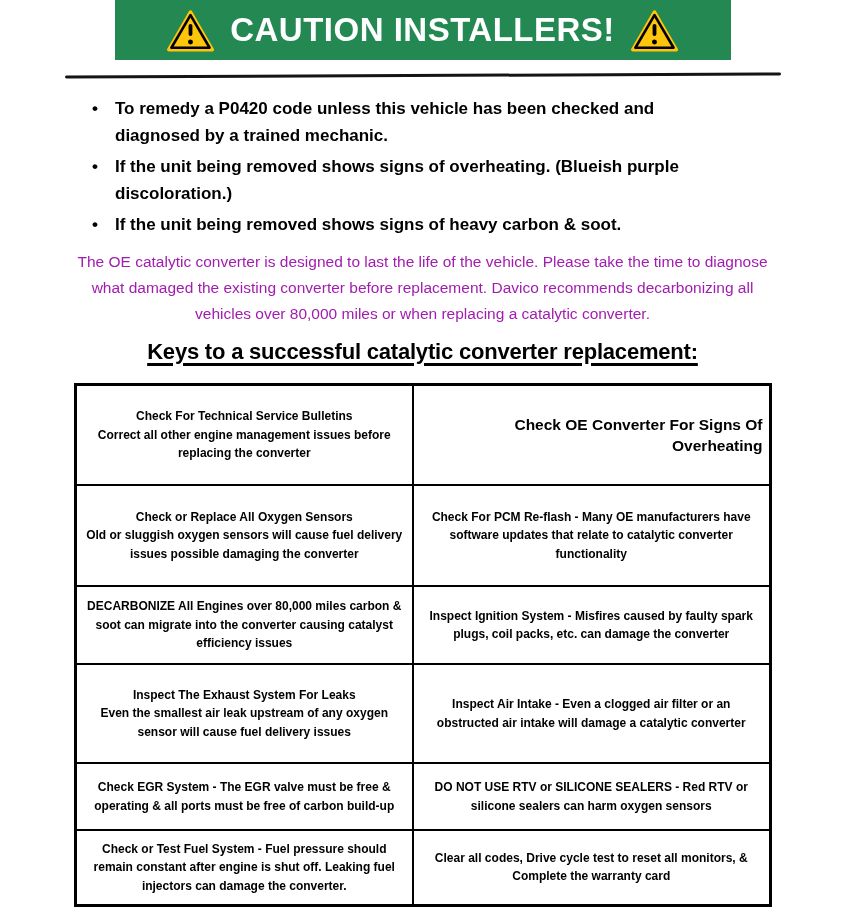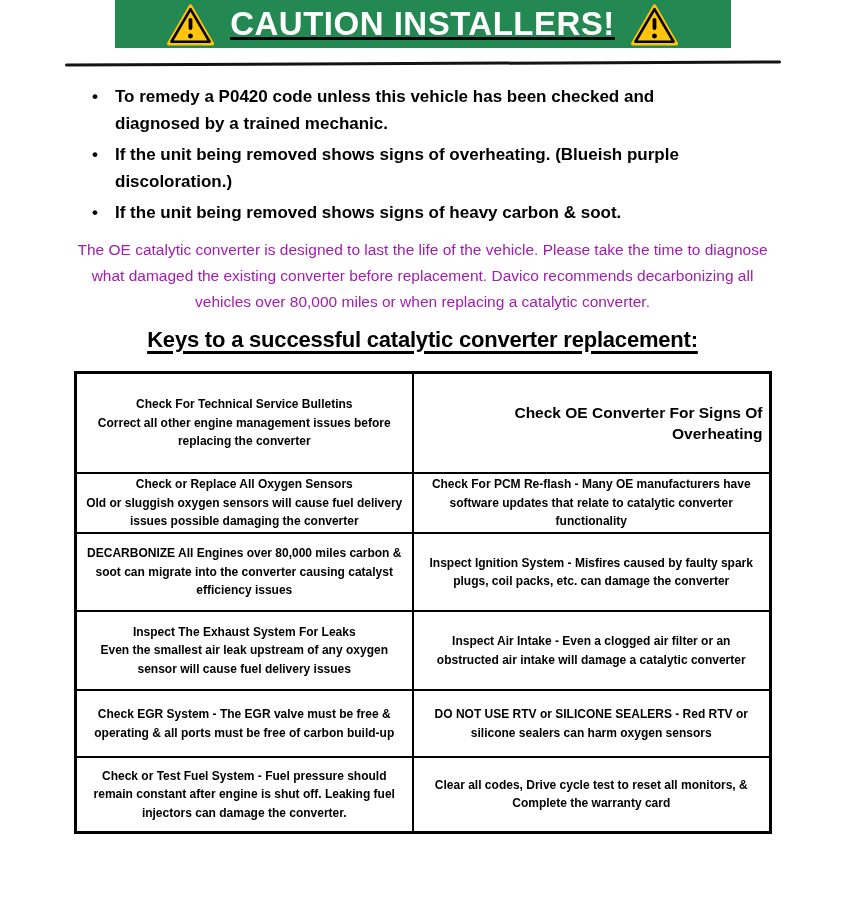--- a/index.html
+++ b/index.html
@@ -3,22 +3,22 @@
 <meta charset="utf-8">
 <style>
   :root { --green:#238851; --gold:#ffc40c; --ink:#000; }
   * { box-sizing: border-box; }
   html,body { margin:0; padding:0; }
   body {
     width:845px; height:919px; background:#fff; overflow:hidden;
     font-family:"Liberation Sans", sans-serif; color:#000;
   }
   .banner {
-    width:616px; height:48px; margin:0 auto; background:var(--green);
-    display:flex; align-items:center; justify-content:center; gap:16px;text-decoration:underline;
+    width:616px; height:60px; margin:0 auto; background:var(--green);
+    display:flex; align-items:center; justify-content:center; gap:16px;
   }
   .banner-title {
     color:#fff; font-size:33px; font-weight:800; letter-spacing:.5px; white-space:nowrap;
   }
   .tri { width:47px; height:43px; display:block; }
   h1.main-heading {
     margin:13px 0 0; text-align:center; font-size:34px; font-weight:800;
     letter-spacing:-.5px; line-height:1.15; color:#000;
   }
   .rule {
@@ -52,22 +52,22 @@
     border:3px solid #000; table-layout:fixed;
   }
   table.keys-table col.c1 { width:338px; }
   table.keys-table col.c2 { width:357px; }
   table.keys-table td {
     border:2px solid #000; text-align:center; vertical-align:middle;
     font-size:12px; font-weight:700; line-height:18.5px; padding:0 6px;
     white-space:pre-line;
   }
   table.keys-table td.big { font-size:15.5px; line-height:21px;text-align:right; }
-  tr.r1 { height:101px; } tr.r2 { height:60px; } tr.r3 { height:78px; }
-  tr.r4 { height:79px; } tr.r5 { height:67px; } tr.r6 { height:75px;padding-left:8px; }
+  tr.r1 { height:101px; } tr.r2 { height:101px; } tr.r3 { height:78px; }
+  tr.r4 { height:99px; } tr.r5 { height:67px; } tr.r6 { height:75px;padding-left:8px; }
 </style>
 </head>
 <body>
 
 <div>
 
   <header class="banner">
     <svg class="tri" viewBox="0 0 64 58" aria-hidden="true">
       <path d="M32 4 L61.5 55 L2.5 55 Z" fill="none" stroke="var(--gold)" stroke-width="5" stroke-linejoin="round"></path>
       <path d="M32 8 L58 52.5 L6 52.5 Z" fill="var(--gold)" stroke="#000" stroke-width="3.5" stroke-linejoin="round"></path>

